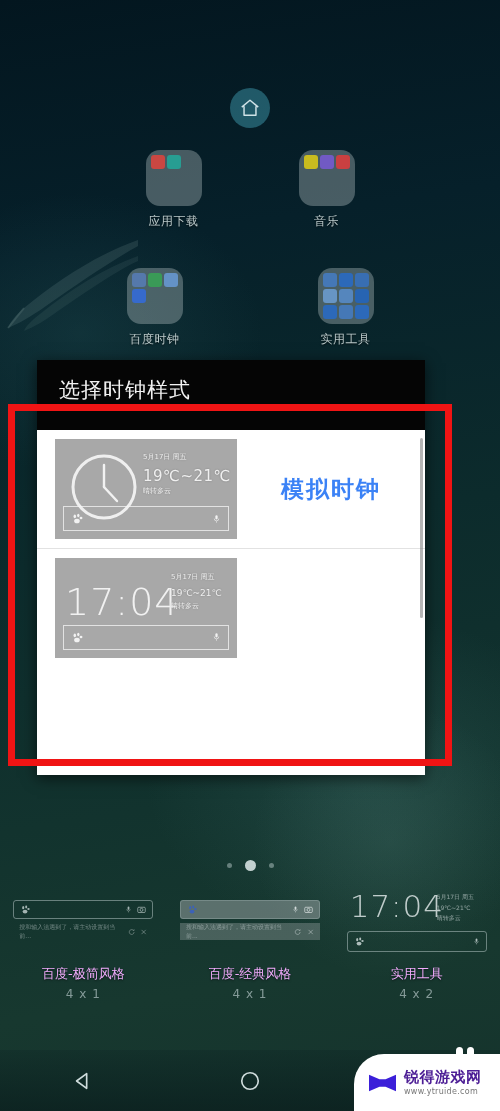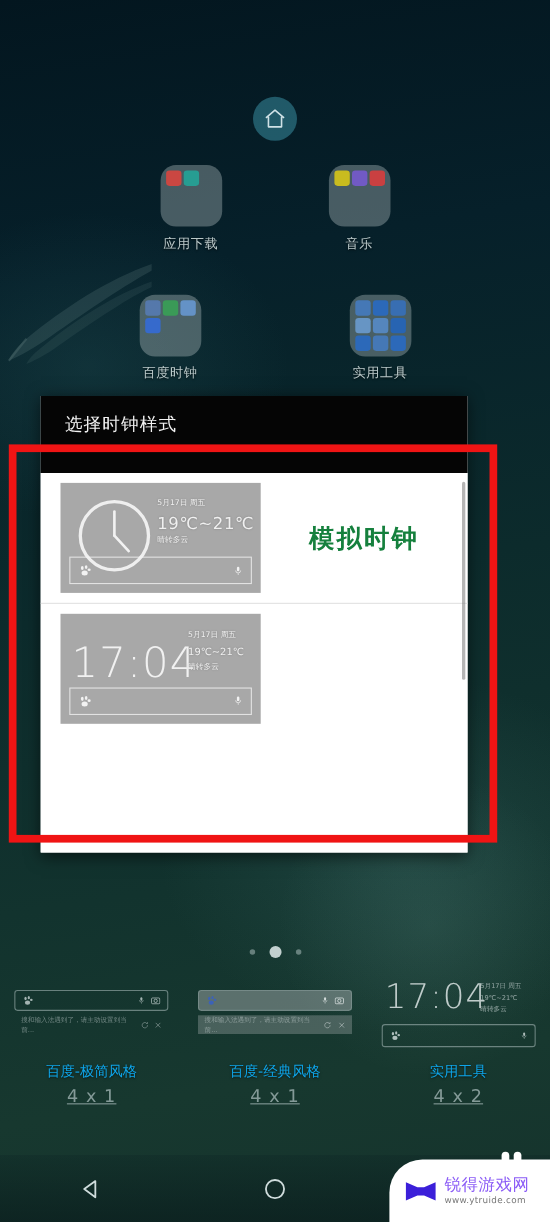--- a/index.html
+++ b/index.html
@@ -90,37 +90,37 @@
     font-size:31px; color:rgba(228,236,236,.82);
     font-weight:300; letter-spacing:1px;
     font-family:"DejaVu Sans","Liberation Sans",sans-serif;
   }
   .clockw-meta{
     position:absolute; left:95px; top:8px; font-size:6px;
     color:rgba(215,225,225,.62); line-height:1.75;
   }
 
   .widget-name{
-    margin-top:9px; font-size:13px; color:#0ea5e9;
+    margin-top:9px; font-size:13px; color:#f0abfc;
     text-shadow:0 1px 2px rgba(0,0,0,.6);
   }
-  .widget-size{ margin-top:4px; font-size:16px; color:rgba(175,192,192,.72); letter-spacing:1px;text-decoration:underline; }
+  .widget-size{ margin-top:4px; font-size:12px; color:rgba(175,192,192,.72); letter-spacing:1px; }
 
   
   #dialog{
     position:absolute; left:37px; top:360px; width:388px; height:415px;
     background:#fff;
     box-shadow:0 3px 14px rgba(0,0,0,.6);
   }
   #dialog-header{
     height:70px; background:#050505; position:relative;
   }
   #dialog-title{
     position:absolute; left:22px; top:16px;
-    font-size:16px; color:#f2f2f2; letter-spacing:1px;
+    font-size:21px; color:#f2f2f2; letter-spacing:1px;
   }
   #dialog-body{ background:#fff; height:345px; padding:0; position:relative; }
 
   .clock-row{
     height:118px; display:flex; align-items:center; padding:0 0 0 18px;
     position:relative;
   }
   .clock-row + .clock-row{ border-top:1px solid #e2e2e2; }
 
   .prev-card{
@@ -132,21 +132,21 @@
     border:1px solid rgba(245,245,245,.75);
     display:flex; align-items:center; padding:0 7px;
   }
   .prev-meta{
     position:absolute; font-size:7px; color:#f0f0f0; line-height:1.6;
     text-shadow:0 0 2px rgba(0,0,0,.25);
   }
   .prev-temp{ font-size:15px; letter-spacing:.5px; }
   .row-label{
     flex:1; text-align:center; font-size:23px; font-weight:bold;
-    color:#15803d; letter-spacing:2px;
+    color:#3b82f6; letter-spacing:2px;
   }
 
   #clock-analog{ position:absolute; left:13px; top:12px; }
   #digital-time{
     position:absolute; left:10px; top:22px;
     font-size:38px; font-weight:300; color:#f1f1f1; letter-spacing:1px;
   }
 
   #dialog-scroll{
     position:absolute; right:2px; top:8px; width:3px; height:180px;
@@ -168,21 +168,21 @@
   .nav-btn{ width:60px;height:40px;display:flex;align-items:center;justify-content:center; }
 
   
   #watermark{
     position:absolute; right:0; bottom:0; width:146px; height:57px;
     background:#fff; border-top-left-radius:30px;
     display:flex; align-items:center; gap:5px; padding-left:12px;
   }
   #wm-pad{ width:33px;height:22px; flex:0 0 auto; }
   #wm-texts{ display:flex; flex-direction:column; line-height:1; }
-  #wm-title{ font-size:15px; font-weight:normal; color:#8b5cf6; letter-spacing:.5px; }
+  #wm-title{ font-size:15px; font-weight:bold; color:#4c1d95; letter-spacing:.5px; }
   #wm-url{ font-size:8px; color:#777; margin-top:3px; letter-spacing:.3px; }
   #wm-ears{ position:absolute; right:26px; top:-7px; display:flex; gap:4px; }
   .ear{ width:7px;height:13px;background:#fff;border-radius:4px 4px 0 0; }
 </style>
 </head>
 <body>
 
 <div id="wallpaper">
   <svg id="wall-leaf" viewBox="0 0 150 110">
     <path d="M150 8 C110 22 70 48 36 76 C28 83 22 90 20 96 C30 92 44 84 58 74 C92 50 128 26 150 14 Z" fill="rgba(150,180,175,.30)"></path>

